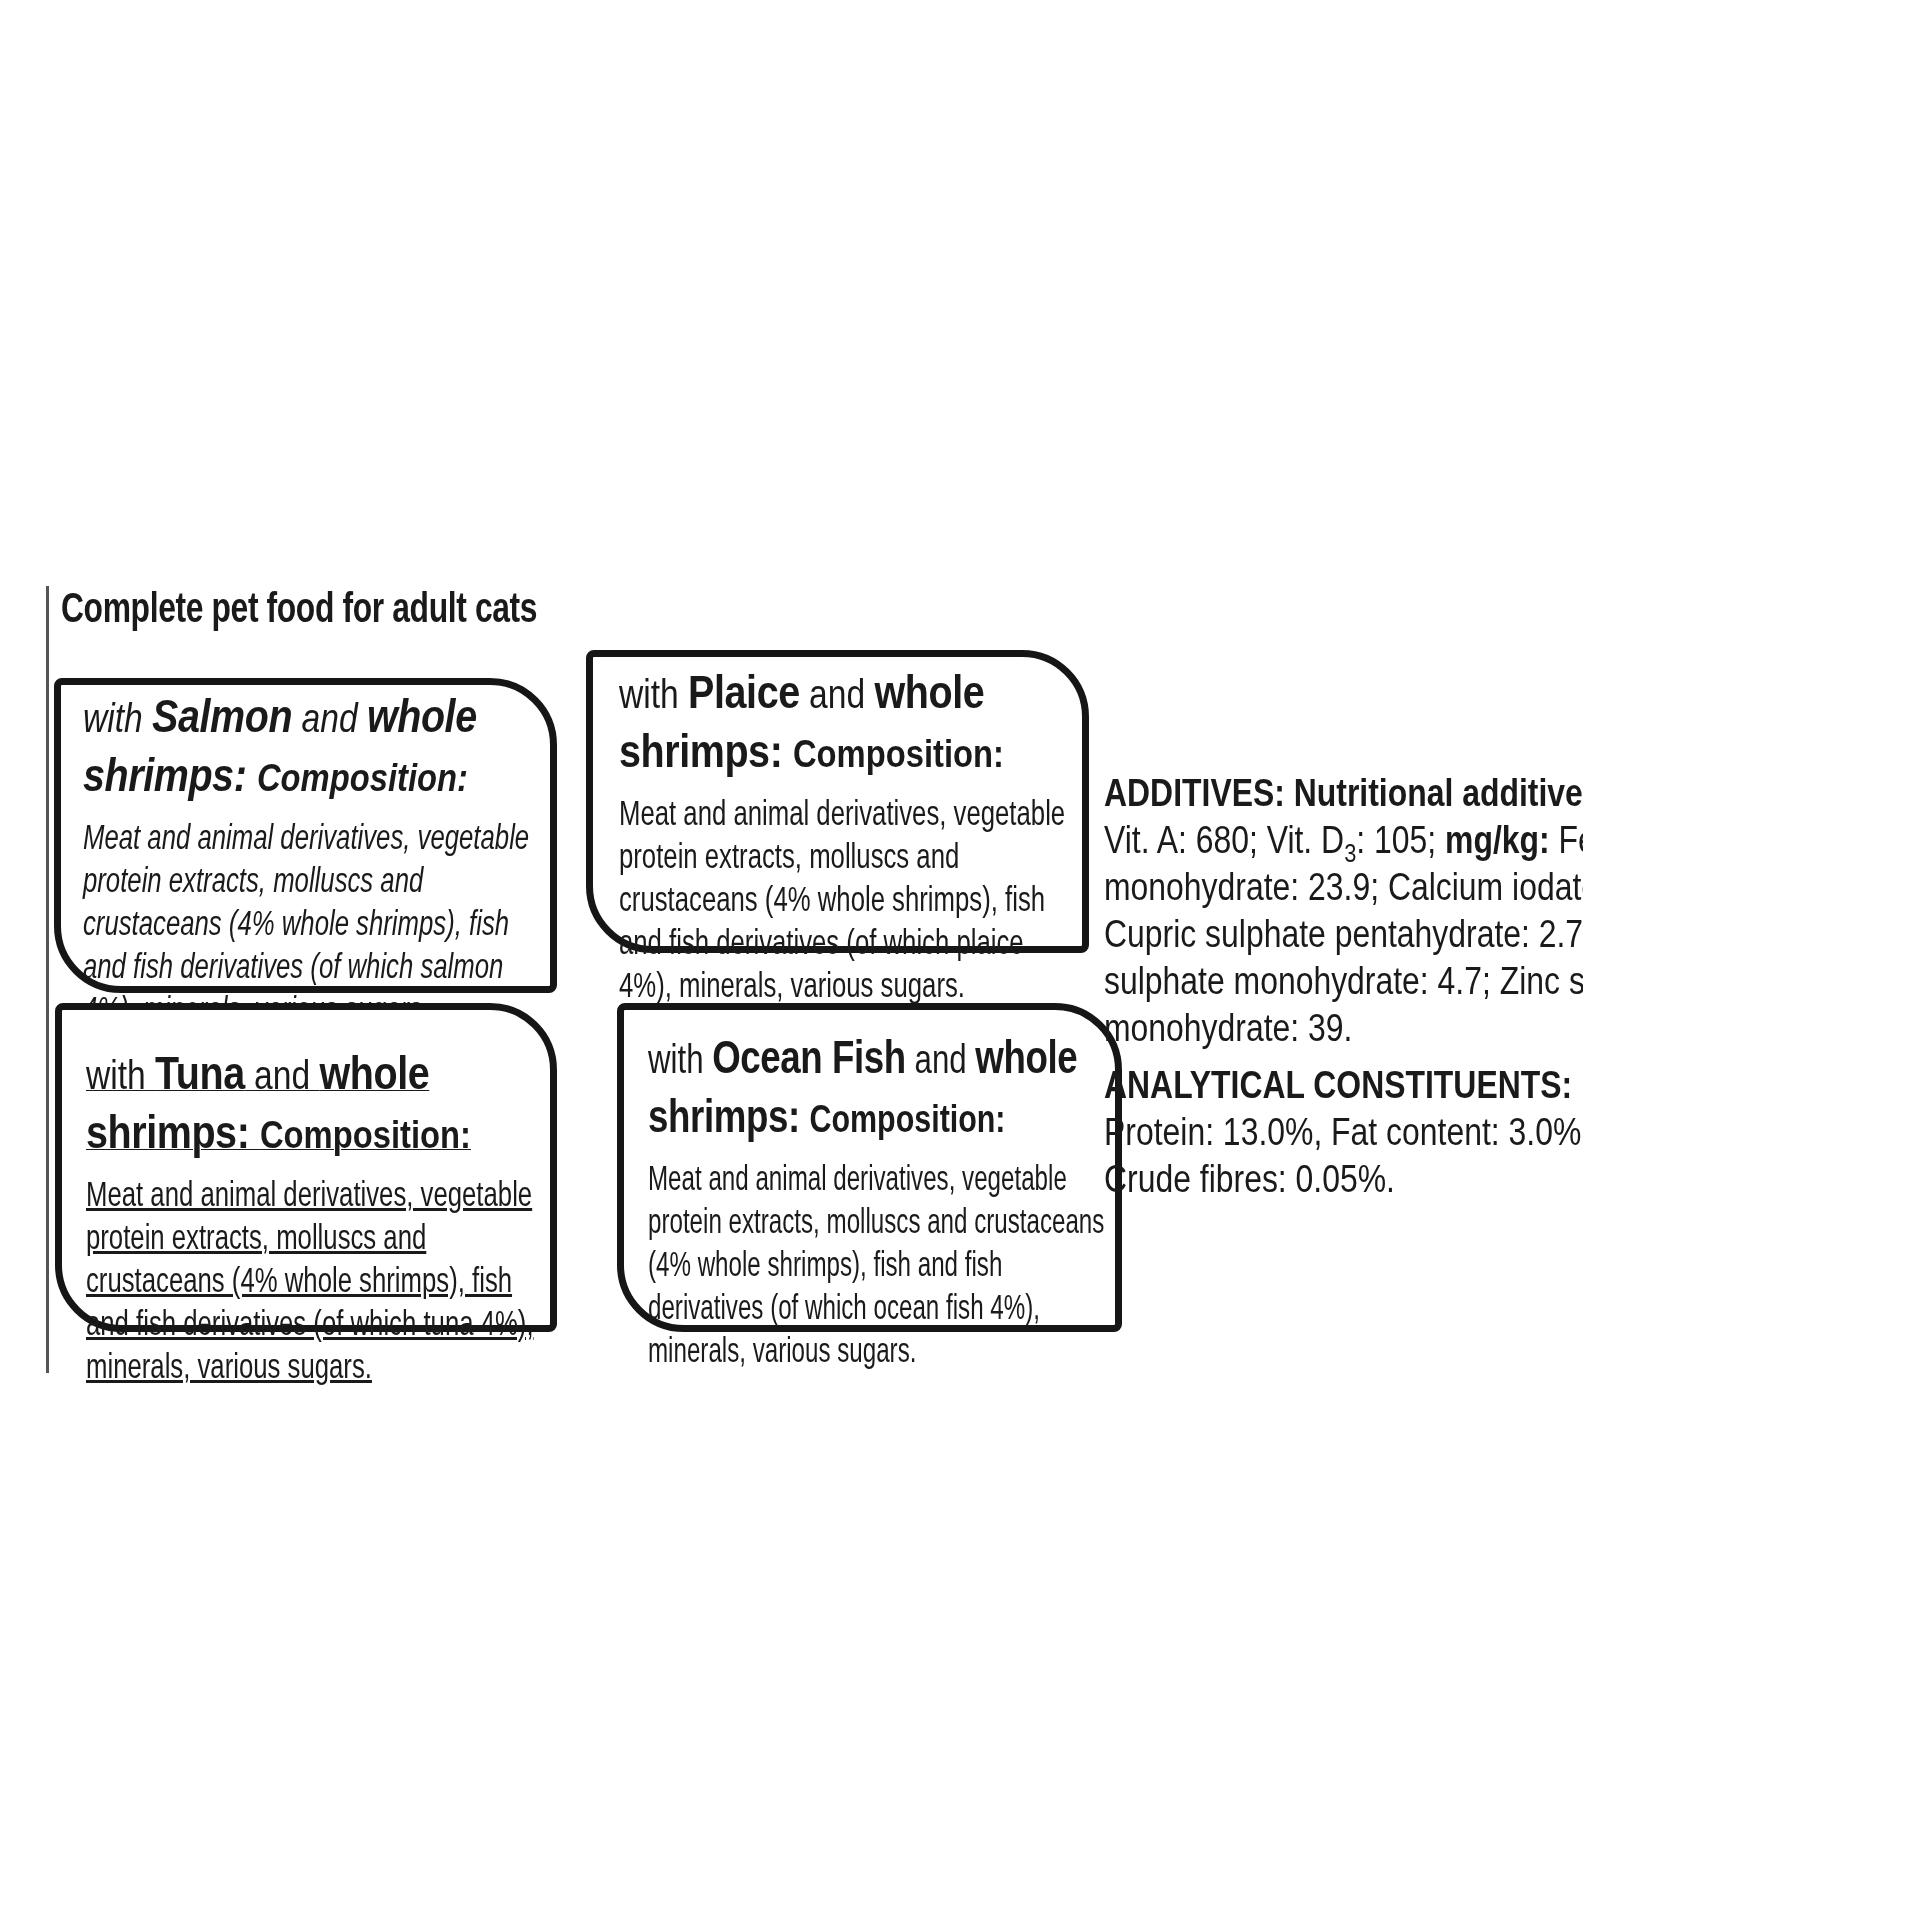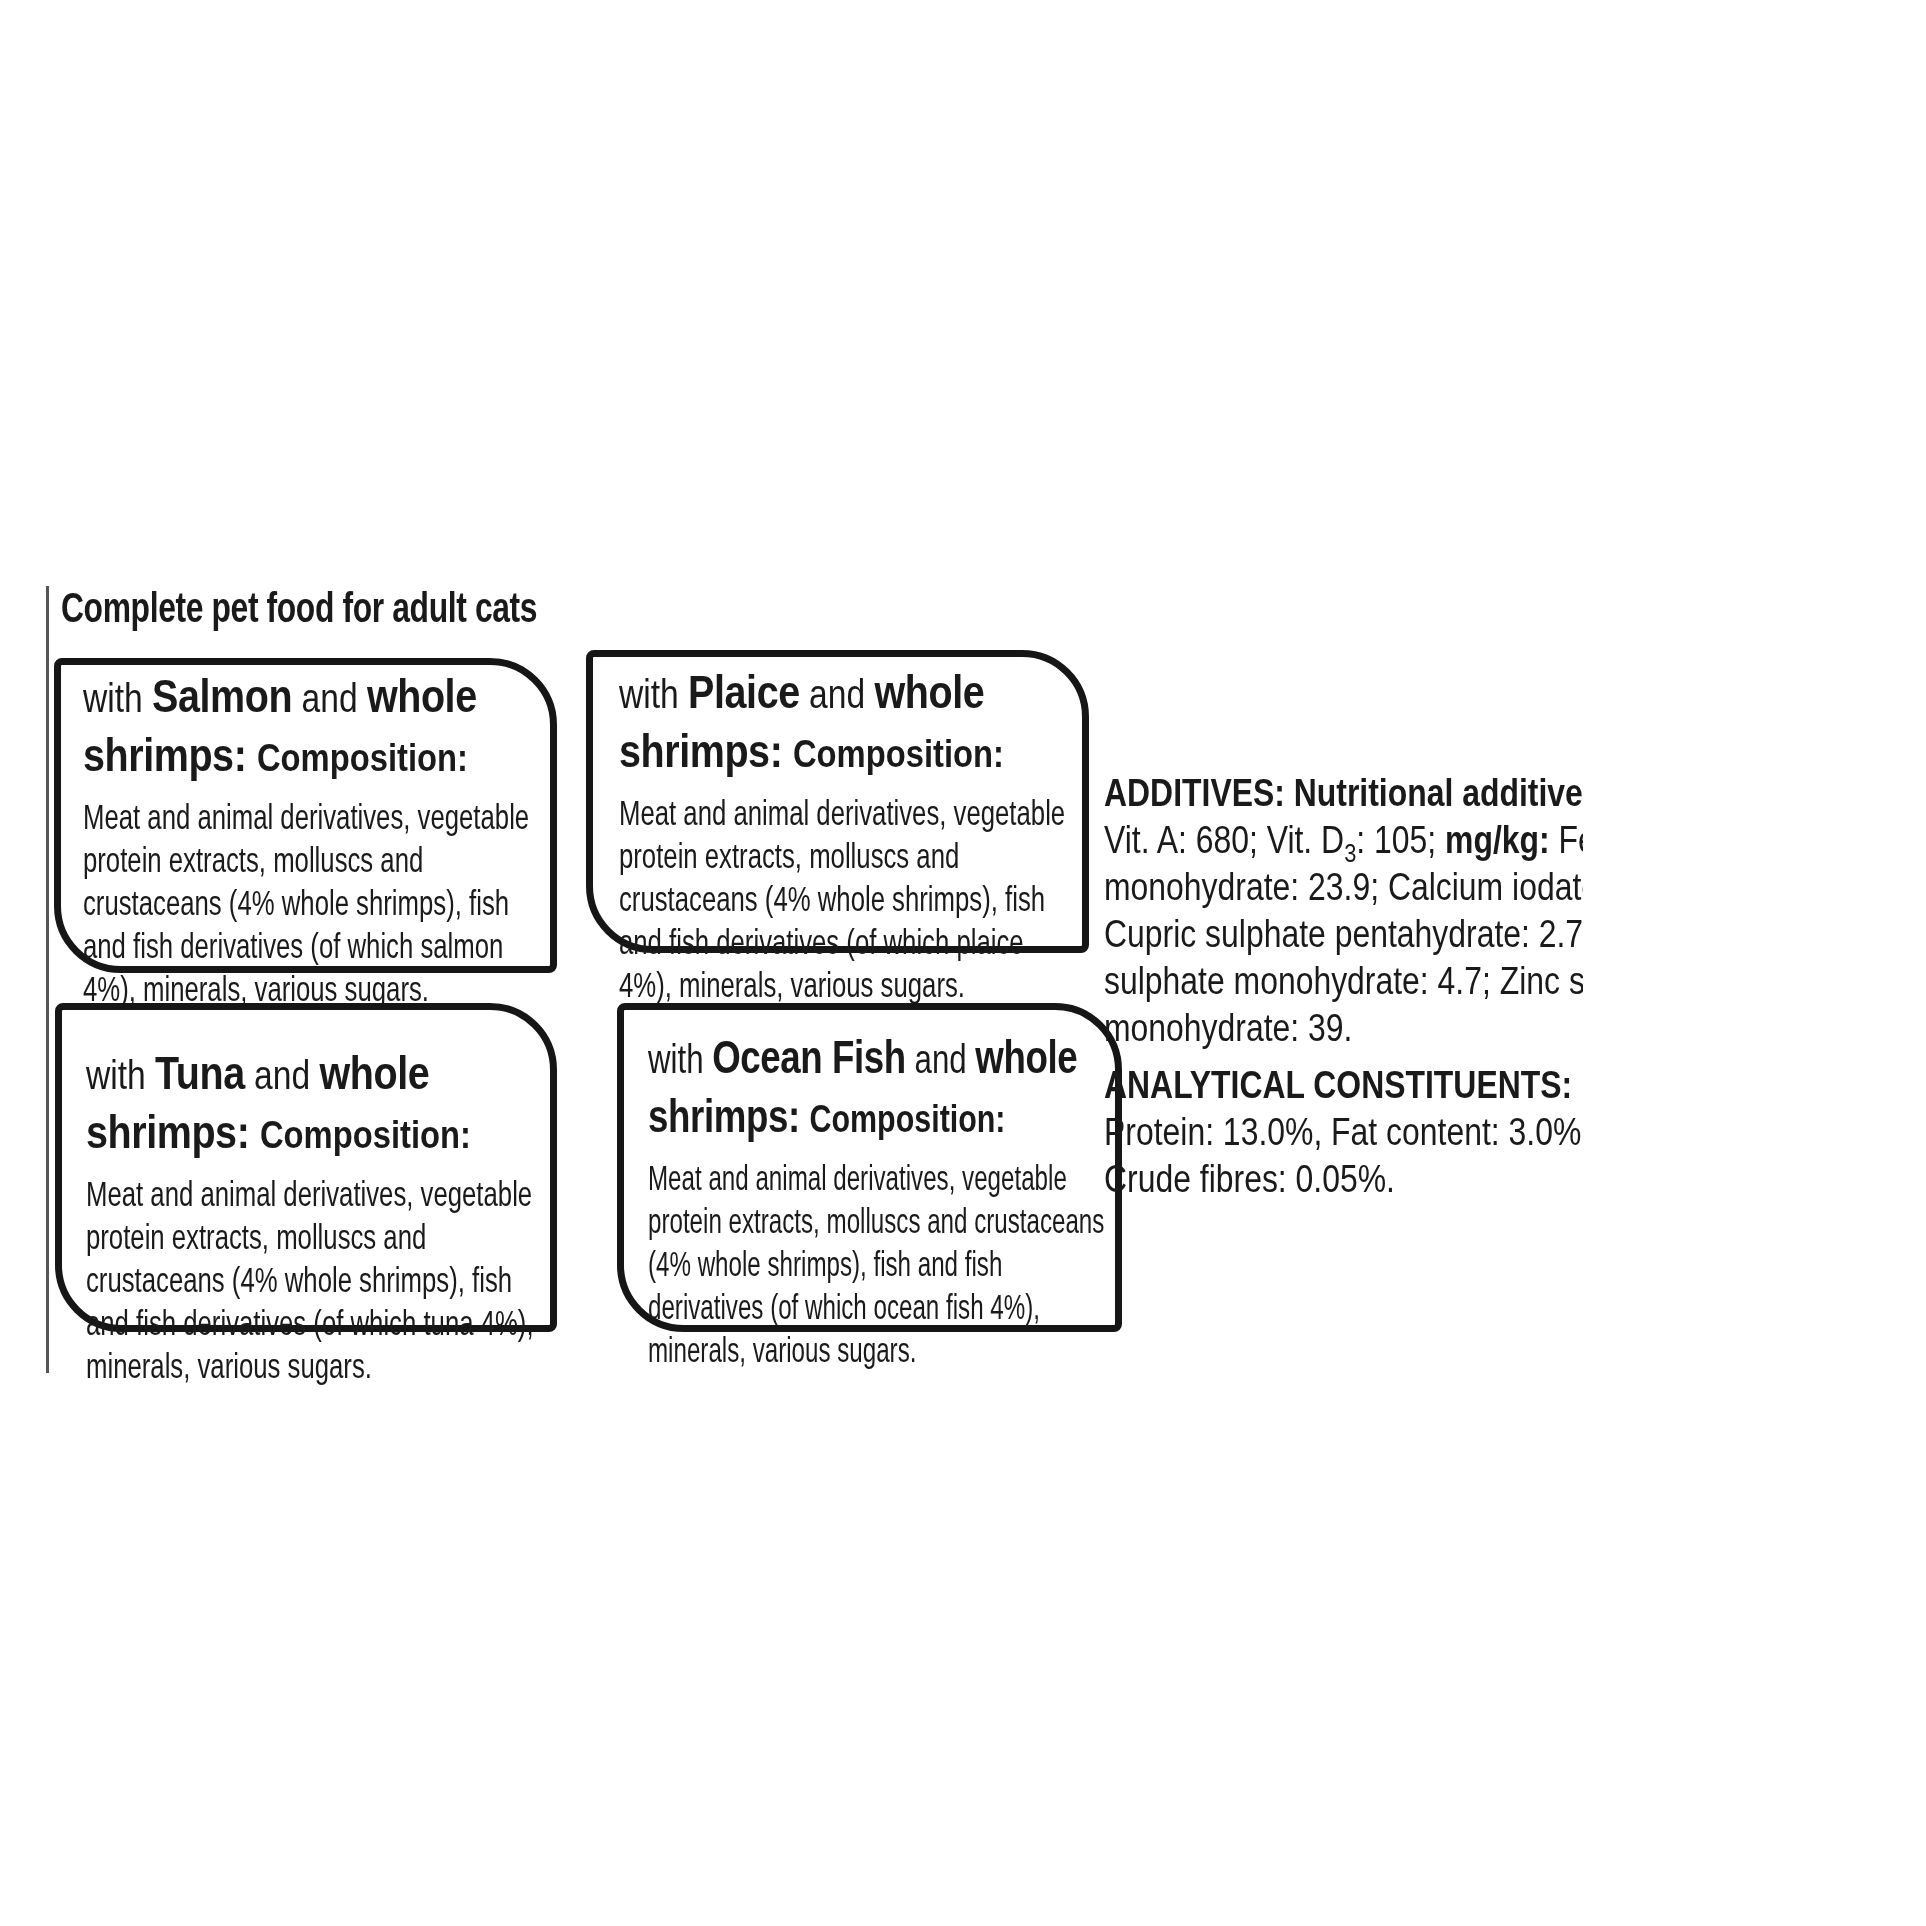--- a/index.html
+++ b/index.html
@@ -20,23 +20,23 @@
 
   .rule { position:absolute; width:3px; background:#555555; }
   .rule-left  { left:46px;  top:586px; height:787px; }
   .rule-right { left:1877px; top:589px; height:790px; }
 
   .cbox {
     position:absolute; background:#ffffff;
     border:7px solid #161616;
     border-radius:8px 67px 8px 67px;
   }
-  .box-salmon { left:54px;  top:658px;  width:503px; height:315px; padding:6px  14px 0 22px; }
+  .box-salmon { left:54px;  top:678px;  width:503px; height:315px; padding:6px  14px 0 22px;font-style:italic; }
   .box-plaice { left:586px; top:650px;  width:503px; height:303px; padding:10px 14px 0 26px; }
-  .box-tuna   { left:55px;  top:1003px; width:502px; height:329px; padding:38px 14px 0 24px; }
+  .box-tuna   { left:55px;  top:1003px; width:502px; height:329px; padding:38px 14px 0 24px;text-decoration:underline; }
   .box-ocean  { left:617px; top:1003px; width:505px; height:329px; padding:22px 10px 0 24px; }
 
   .heading { transform:scaleX(0.84); transform-origin:0 0; white-space:nowrap; }
   .heading-tight { transform:scaleX(0.78); }
   .h-line1 { line-height:50px; }
   .h-line2 { line-height:46px; }
   .h-reg { font-size:40px; font-weight:400; }
   .h-big { font-size:47px; font-weight:700; letter-spacing:-0.5px; }
   .h-med { font-size:39px; font-weight:700; }
 

